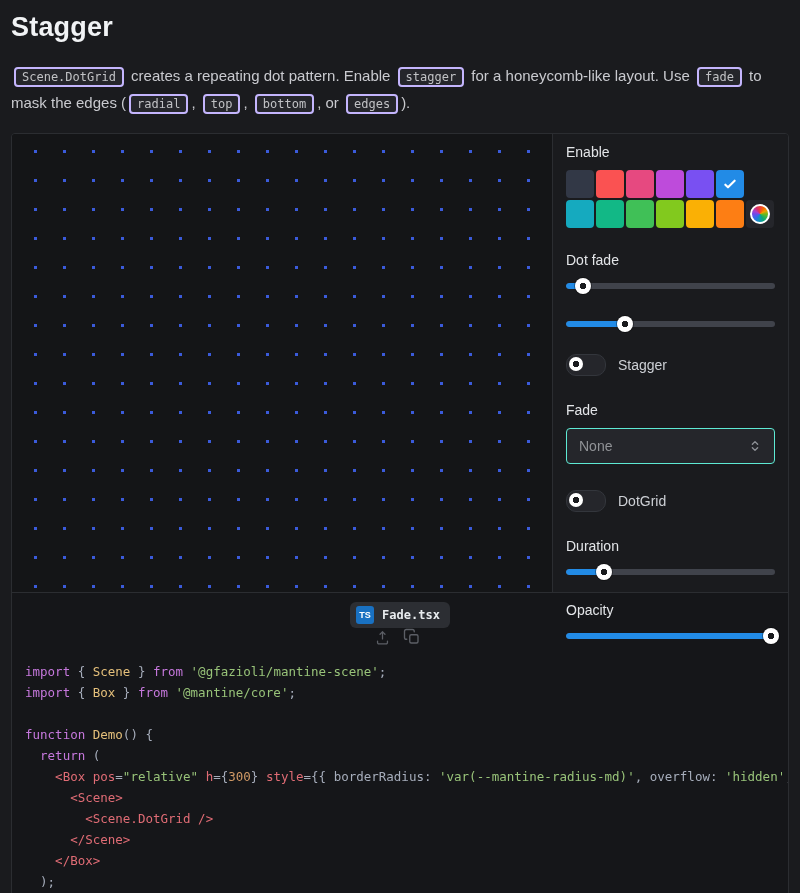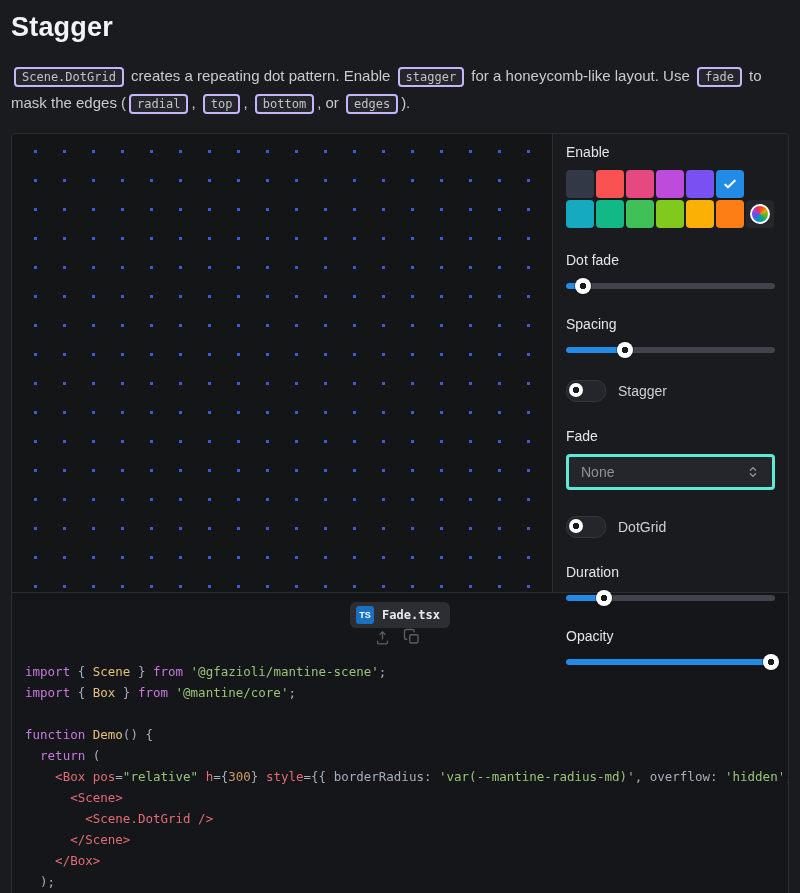--- a/index.html
+++ b/index.html
@@ -25,21 +25,21 @@
   .slider-track{position:absolute;top:5px;left:0;right:0;height:6px;border-radius:3px;background:#40434b;overflow:hidden;}
   .slider-fill{height:100%;border-radius:3px;background:#228be6;}
   .slider-thumb{position:absolute;top:0;width:16px;height:16px;border-radius:50%;transform:translateX(-50%);
     background:radial-gradient(circle,#1a1b1e 0 3.4px,#ffffff 3.5px);box-shadow:0 0 0 1px rgba(0,0,0,.35);}
   .switch-row{display:flex;align-items:center;gap:12px;margin-bottom:26px;}
   .switch{width:38px;height:20px;border-radius:10px;background:#25262b;border:1px solid #33363c;position:relative;cursor:pointer;flex:0 0 auto;}
   .switch-thumb{position:absolute;top:2px;left:2px;width:14px;height:14px;border-radius:50%;
     background:radial-gradient(circle,#1a1b1e 0 3px,#ffffff 3.1px);}
   .switch-label{font-size:14px;color:#cdd0d5;}
   .select{display:flex;align-items:center;justify-content:space-between;height:36px;box-sizing:border-box;
-    background:#25262b;border:3px solid #5eead4;border-radius:4px;padding:0 12px;color:#909296;font-size:14px;margin-bottom:26px;cursor:pointer;}
+    background:#25262b;border:1px solid #5eead4;border-radius:4px;padding:0 12px;color:#909296;font-size:14px;margin-bottom:26px;cursor:pointer;}
   .select svg{color:#8d9096;}
   .code-section{border-top:1px solid #2b2d31;background:#151619;}
   .code-header{display:flex;justify-content:space-between;align-items:center;padding:9px 12px 3px;flex-direction:column;}
   .code-tab{display:flex;align-items:center;gap:8px;background:#2c2e33;border-radius:6px;padding:4px 10px 4px 6px;cursor:pointer;}
   .ts-icon{width:18px;height:18px;border-radius:3px;background:#1971c2;color:#fff;font-size:9px;font-weight:700;
     display:flex;align-items:center;justify-content:center;}
   .tab-label{font-family:"DejaVu Sans Mono",monospace;font-size:12px;font-weight:700;color:#e9ecef;}
   .header-icons{display:flex;gap:12px;padding-right:6px;color:#5c5f66;align-items:center;}
   .header-icons svg{cursor:pointer;}
   .code-lines{padding:12px 13px 14px;font-family:"DejaVu Sans Mono",monospace;font-size:12.5px;line-height:21px;white-space:pre;overflow:hidden;}
@@ -93,21 +93,20 @@
           <div class="control-label">Dot fade</div>
           <div class="slider">
             <div class="slider-track">
                 <div class="slider-fill" style="width: 8%; background: rgb(34, 139, 230);"></div>
               </div>
             <div class="slider-thumb" style="left: 8%;"></div>
           </div>
         </div>
 
         <div class="control">
-          <div class="control-label">Spacing</div>
           <div class="slider">
             <div class="slider-track">
                 <div class="slider-fill" style="width: 28%; background: rgb(34, 139, 230);"></div>
               </div>
             <div class="slider-thumb" style="left: 28%;"></div>
           </div>
         </div>
 
         <div class="switch-row">
           <div class="switch">

